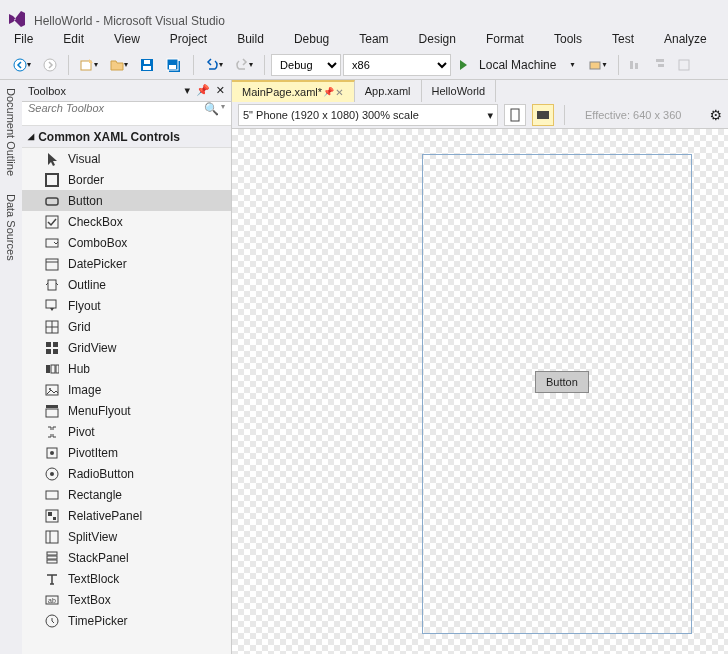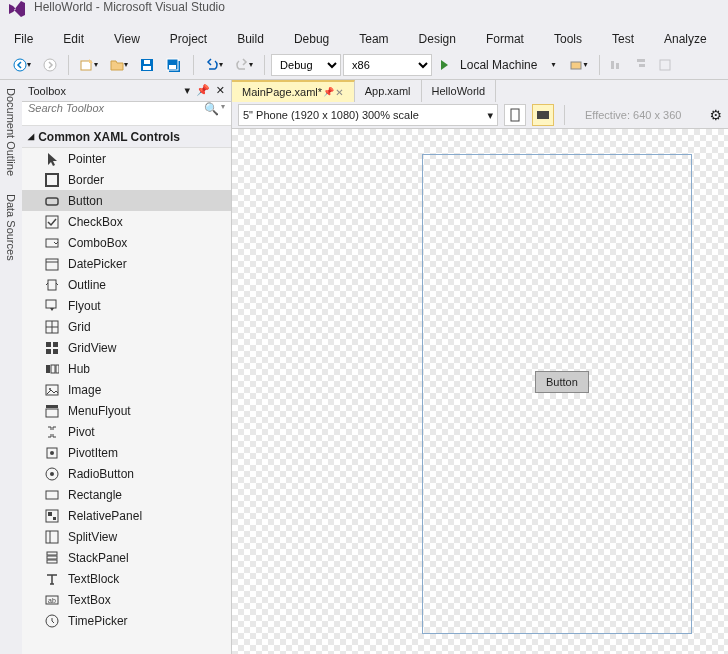--- a/index.html
+++ b/index.html
@@ -1,17 +1,17 @@
 <!DOCTYPE html>
 <html><head>
 <meta charset="utf-8">
 <style>
 * { box-sizing: border-box; margin: 0; padding: 0; }
 body { font-family: "Segoe UI", sans-serif; font-size: 12px; background: #eeeef2; width: 728px; height: 654px; overflow: hidden; color: #1e1e1e; }
-.titlebar { height: 28px; display: flex; align-items: flex-start; padding-left: 8px; background: #eeeef2; }
+.titlebar { height: 28px; display: flex; align-items: flex-end; padding-left: 8px; background: #eeeef2; }
 .vs-logo { width: 18px; height: 18px; margin-right: 8px; }
 .title-text { font-size: 12px; color: #525252; }
 .menubar { height: 22px; display: flex; align-items: center; padding: 0 6px; gap: 14px; }
 .menubar span { padding: 2px 8px; cursor: default; }
 .toolbar { height: 30px; display: flex; align-items: center; padding: 0 8px; gap: 2px; border-bottom: 1px solid #ccc; }
 .tb-sep { width: 1px; height: 20px; background: #ccc; margin: 0 4px; }
 .tb-btn { display: inline-flex; align-items: center; padding: 2px 4px; border: 1px solid transparent; }
 .tb-combo { height: 22px; border: 1px solid #ccc; background: #fff; font-size: 11px; padding: 0 4px; }
 .play-btn { display: flex; align-items: center; gap: 12px; padding: 2px 6px; }
 .play-tri { width: 0; height: 0; border-left: 7px solid #388a34; border-top: 5px solid transparent; border-bottom: 5px solid transparent; }
@@ -126,21 +126,21 @@
     </span>
   <span class="tb-btn">
       <svg width="14" height="14">
         <path d="M4 3a5 5 0 0 0 0 8h6" fill="none" stroke="#bbb" stroke-width="1.5"></path>
         <path d="M8 1l3 3-3 3" fill="none" stroke="#bbb" stroke-width="1.5"></path>
       </svg>
       <span style="font-size:8px;">▾</span>
     </span>
   <div class="tb-sep"></div>
   <select class="tb-combo" style="width:70px"><option>Debug</option></select>
-  <select class="tb-combo" style="width:89px"><option>x86</option></select>
+  <select class="tb-combo" style="width:108px"><option>x86</option></select>
   <span class="tb-btn play-btn">
       <span class="play-tri"></span>
       <span>Local Machine</span>
       <span style="font-size:8px;margin-left:2px;">▾</span>
     </span>
   <span class="tb-btn">
       <svg width="14" height="14">
         <rect x="2" y="4" width="10" height="7" fill="#f5cc84" stroke="#888"></rect>
       </svg>
       <span style="font-size:8px;">▾</span>
@@ -190,21 +190,21 @@
       <span class="tri">◢</span>
       <span>Common XAML Controls</span>
     </div>
     <div class="tool-list" id="tool-list">
         <div class="tool-item">
           <span class="tool-ico">
             <svg width="14" height="14" viewBox="0 0 14 14">
               <path d="M3 1l0 12 3-3 2 4 2-1-2-4h4z" fill="#424242"></path>
             </svg>
           </span>
-          <span>Pointer</span>
+          <span>Visual</span>
         </div>
         <div class="tool-item">
           <span class="tool-ico">
             <svg width="14" height="14" viewBox="0 0 14 14">
               <rect x="1" y="1" width="12" height="12" fill="none" stroke="#424242" stroke-width="2"></rect>
             </svg>
           </span>
           <span>Border</span>
         </div>
         <div class="tool-item selected">

